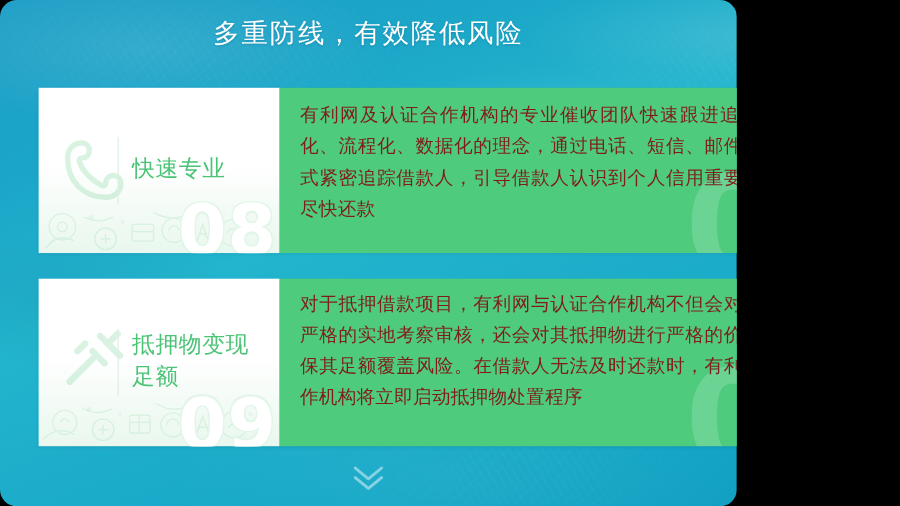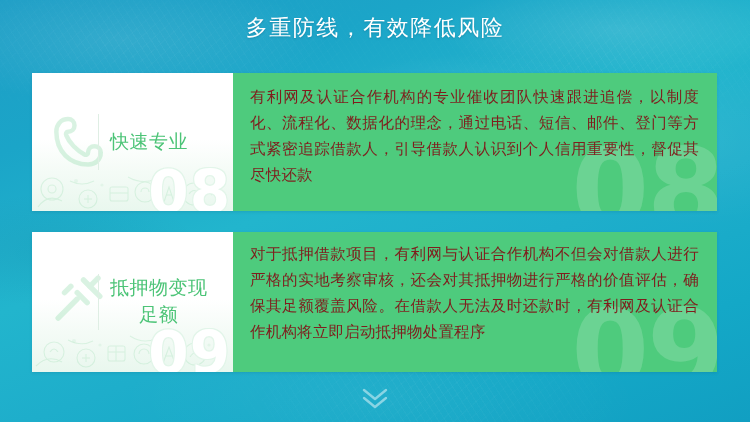--- a/index.html
+++ b/index.html
@@ -2,24 +2,25 @@
 <html><head>
 <meta charset="utf-8">
 <style>
   html, body {
     margin: 0;
     padding: 0;
     background: #000;
   }
   #stage {
     position: relative;
-    width: 750px;
+    width: 614px;
     height: 422px;
     overflow: hidden;
     font-family: "Liberation Sans", "DejaVu Sans", sans-serif;
+    border-radius: 14px;
   }
 
   
   .bg-base {
     position: absolute;
     inset: 0;
     background: linear-gradient(160deg,
                 #1e9ec6 0%,
                 #1ba5c8 22%,
                 #22b5cd 45%,
@@ -116,21 +117,20 @@
   .card-title {
     position: absolute;
     left: 78px;
     top: 50%;
     transform: translateY(-52%);
     color: #4cc477;
     font-size: 19px;
     line-height: 27px;
     letter-spacing: .5px;
     white-space: nowrap;
-    text-align: center;
   }
   .num-left {
     position: absolute;
     right: 2px;
     bottom: -10px;
     font-size: 58px;
     font-weight: 700;
     line-height: 1;
     color: #ffffff;
     letter-spacing: 1px;

